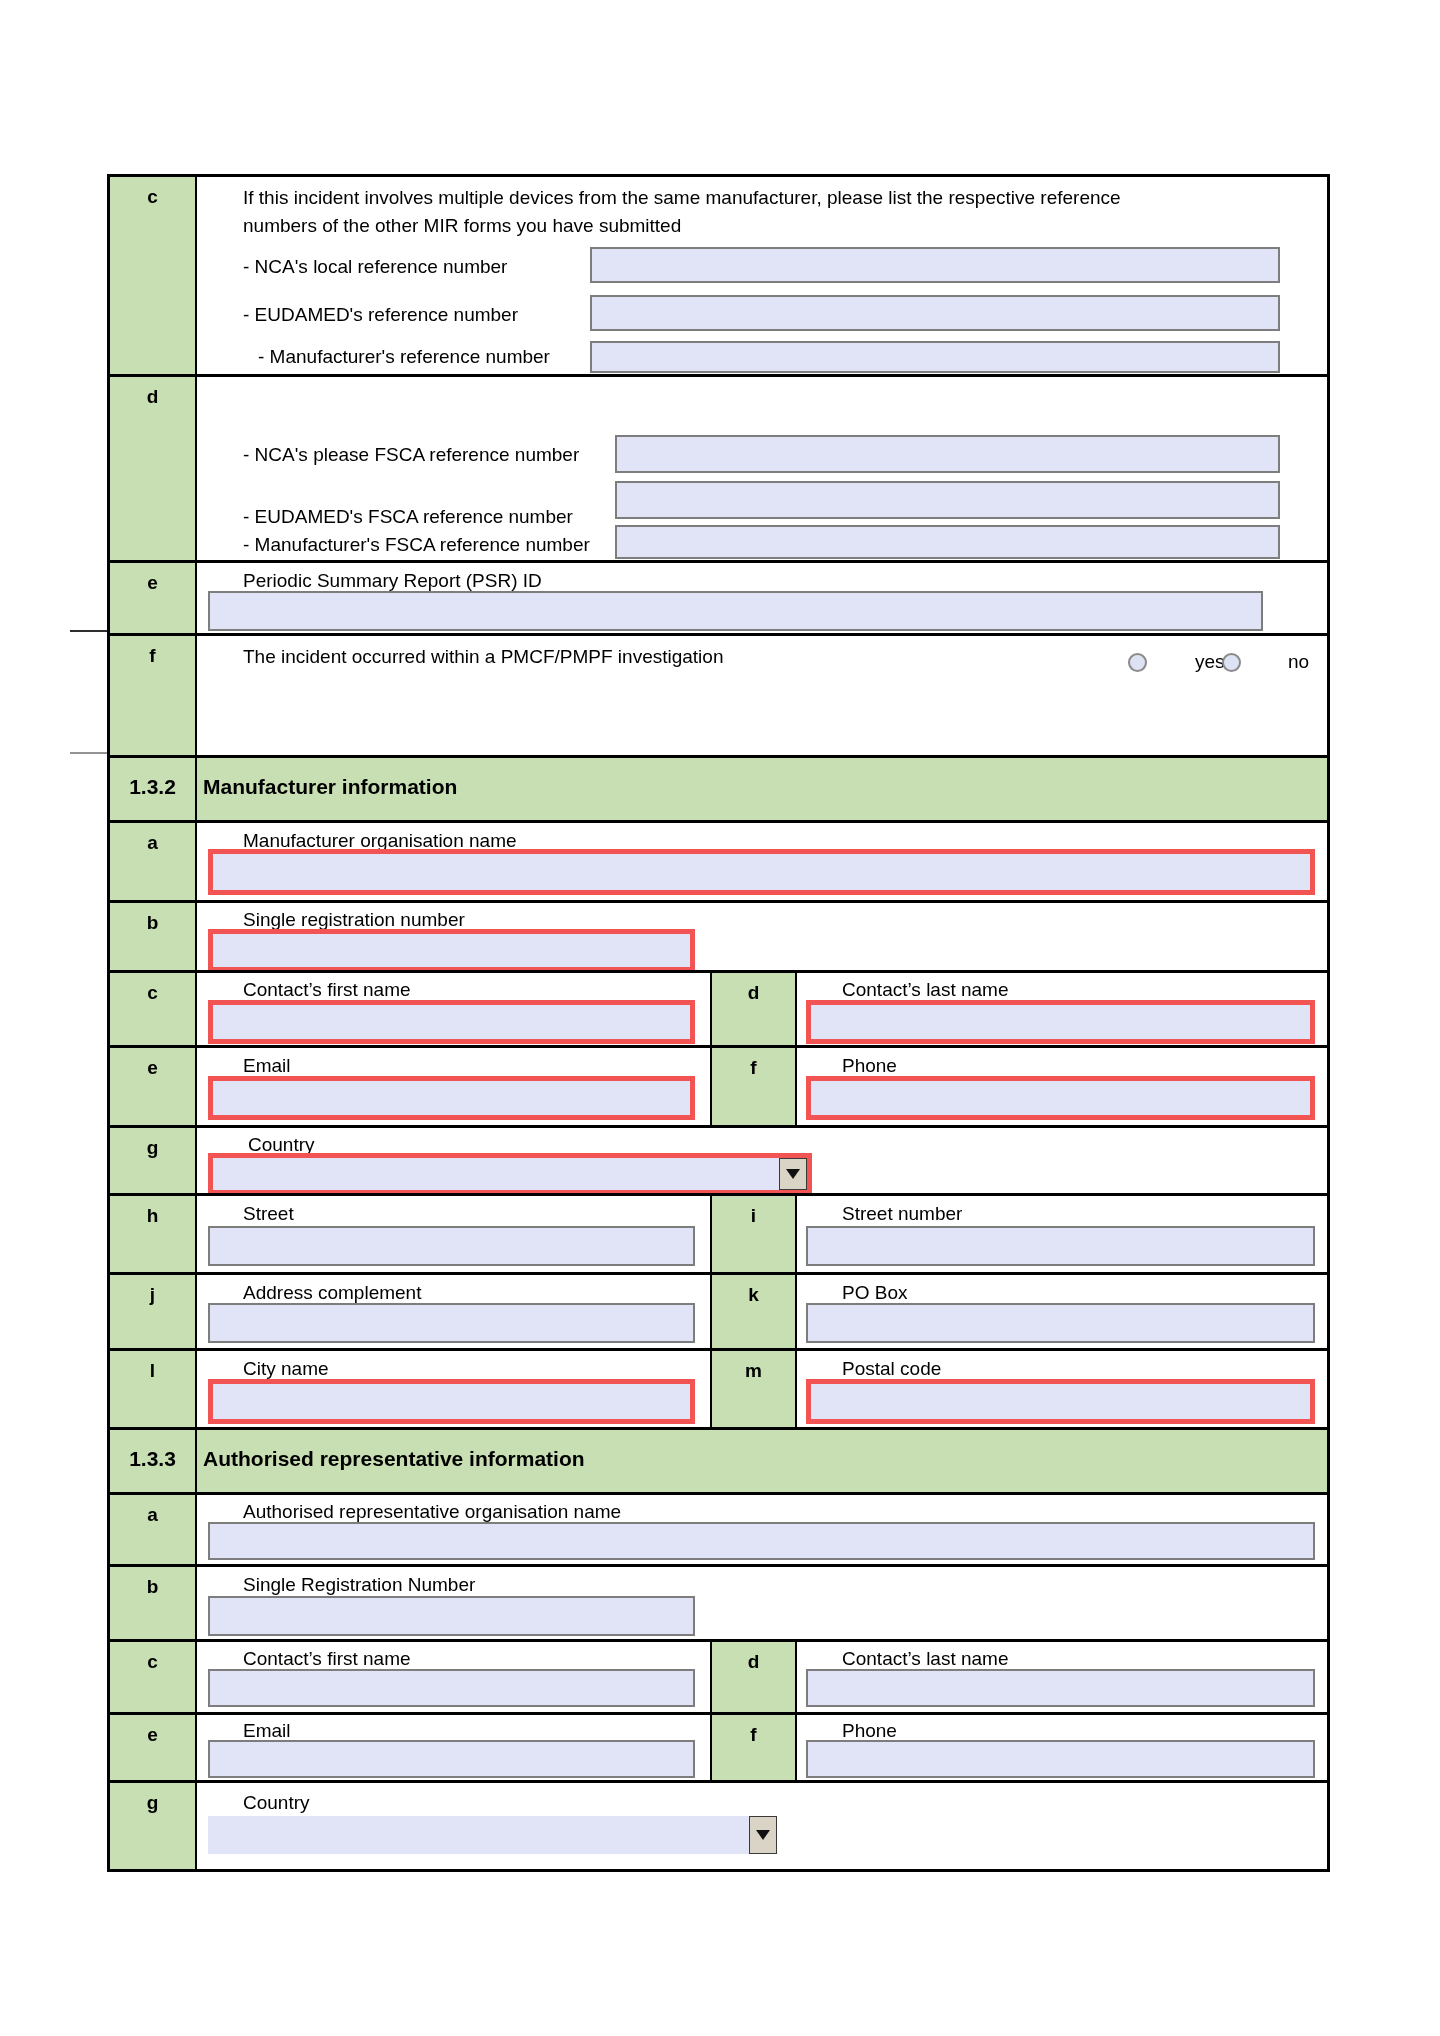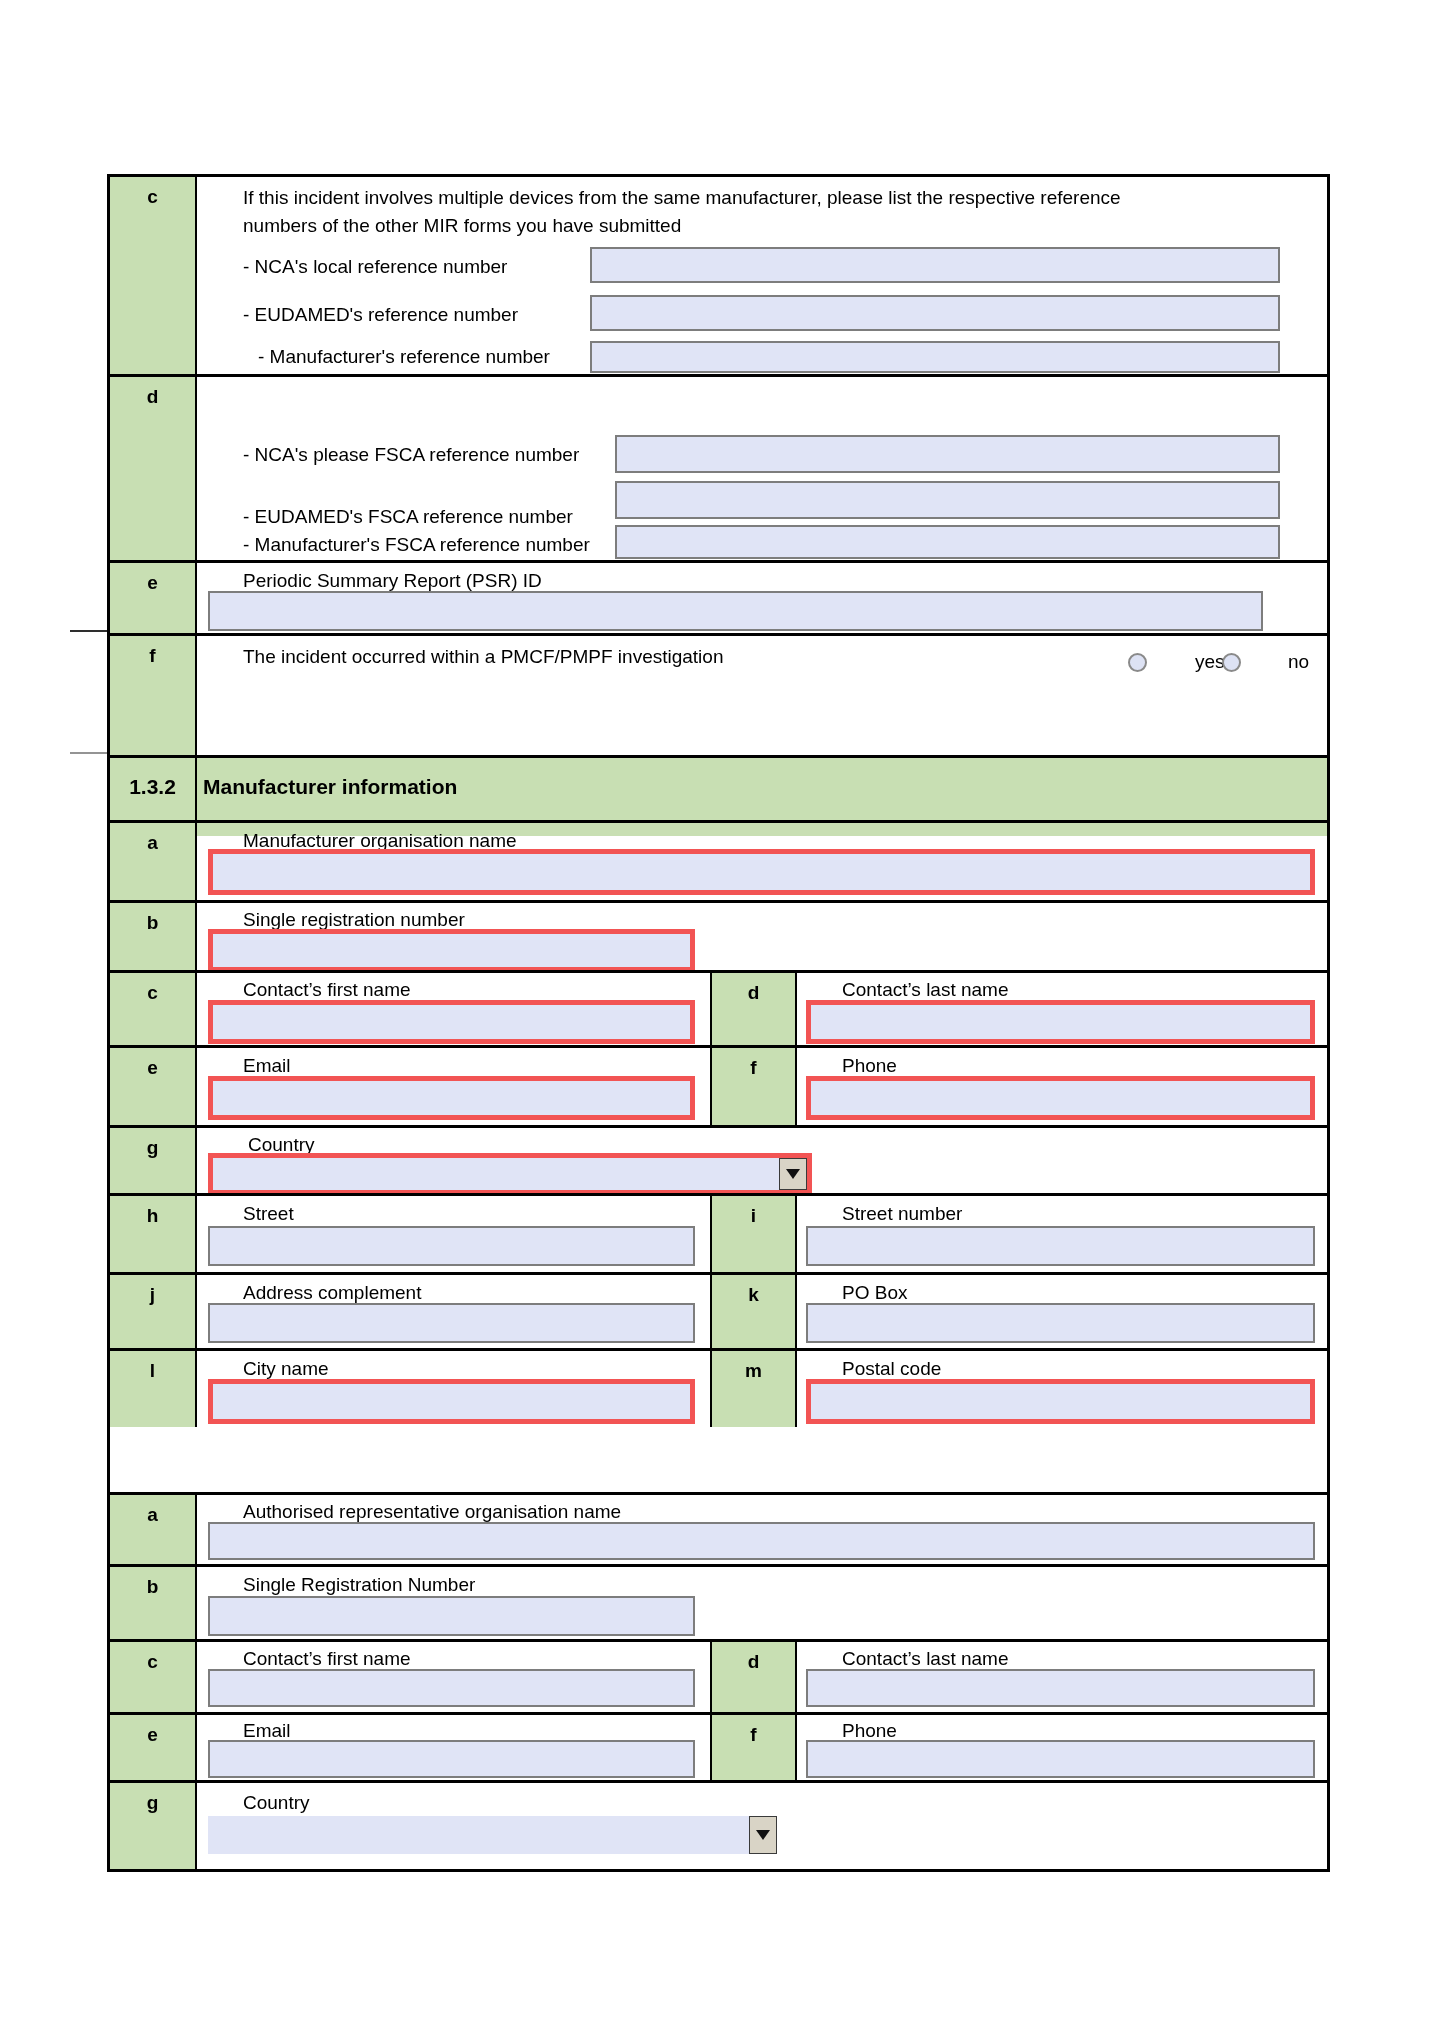--- a/index.html
+++ b/index.html
@@ -84,21 +84,21 @@
       <div class="lbl">
         <span class="letter">f</span>
       </div>
       <div class="txt" style="left:93px;top:9px">The incident occurred within a PMCF/PMPF investigation</div>
       <div class="radio" style="left:1018px;top:17px"></div>
       <div class="txt" style="left:1045px;top:14px">yes</div>
       <div class="radio" style="left:1112px;top:17px"></div>
       <div class="txt" style="left:1138px;top:14px">no</div>
     </div>
 
-    <div class="row hdr" style="top:578px;height:81px">
+    <div class="row hdr" style="top:578px;height:65px">
       <div class="lbl">
         <span class="hnum">1.3.2</span>
       </div>
       <div class="htitle">Manufacturer information</div>
     </div>
 
     <div class="row" style="top:643px;height:80px">
       <div class="lbl">
         <span class="letter">a</span>
       </div>
@@ -185,20 +185,26 @@
       </div>
       <div class="txt" style="left:93px;top:6px">City name</div>
       <input type="text" class="inp req" style="left: 98px; top: 28px; width: 487px; height: 45px;" value="">
       <div class="lbl2">
         <span class="letter">m</span>
       </div>
       <div class="txt" style="left:692px;top:6px">Postal code</div>
       <input type="text" class="inp req" style="left: 696px; top: 28px; width: 509px; height: 45px;" value="">
     </div>
 
+    <div class="row hdr" style="top:1250px;height:65px">
+      <div class="lbl">
+        <span class="hnum">1.3.3</span>
+      </div>
+      <div class="htitle">Authorised representative information</div>
+    </div>
 
     <div class="row" style="top:1315px;height:72px">
       <div class="lbl">
         <span class="letter">a</span>
       </div>
       <div class="txt" style="left:93px;top:5px">Authorised representative organisation name</div>
       <input type="text" class="inp" style="left: 98px; top: 27px; width: 1107px; height: 38px;" value="">
     </div>
 
     <div class="row" style="top:1387px;height:75px">

